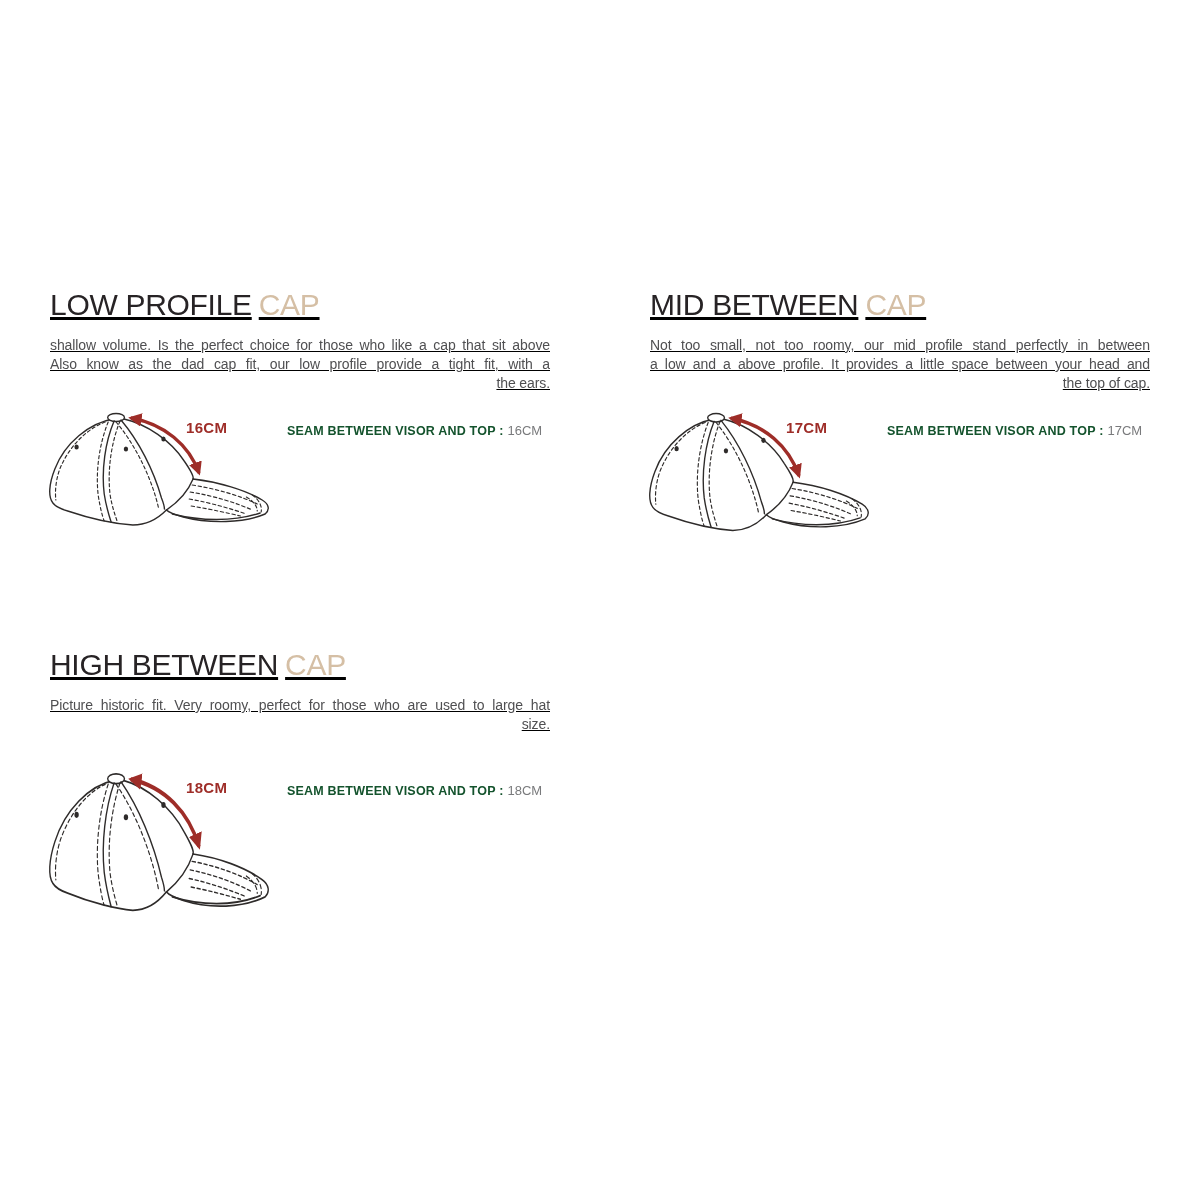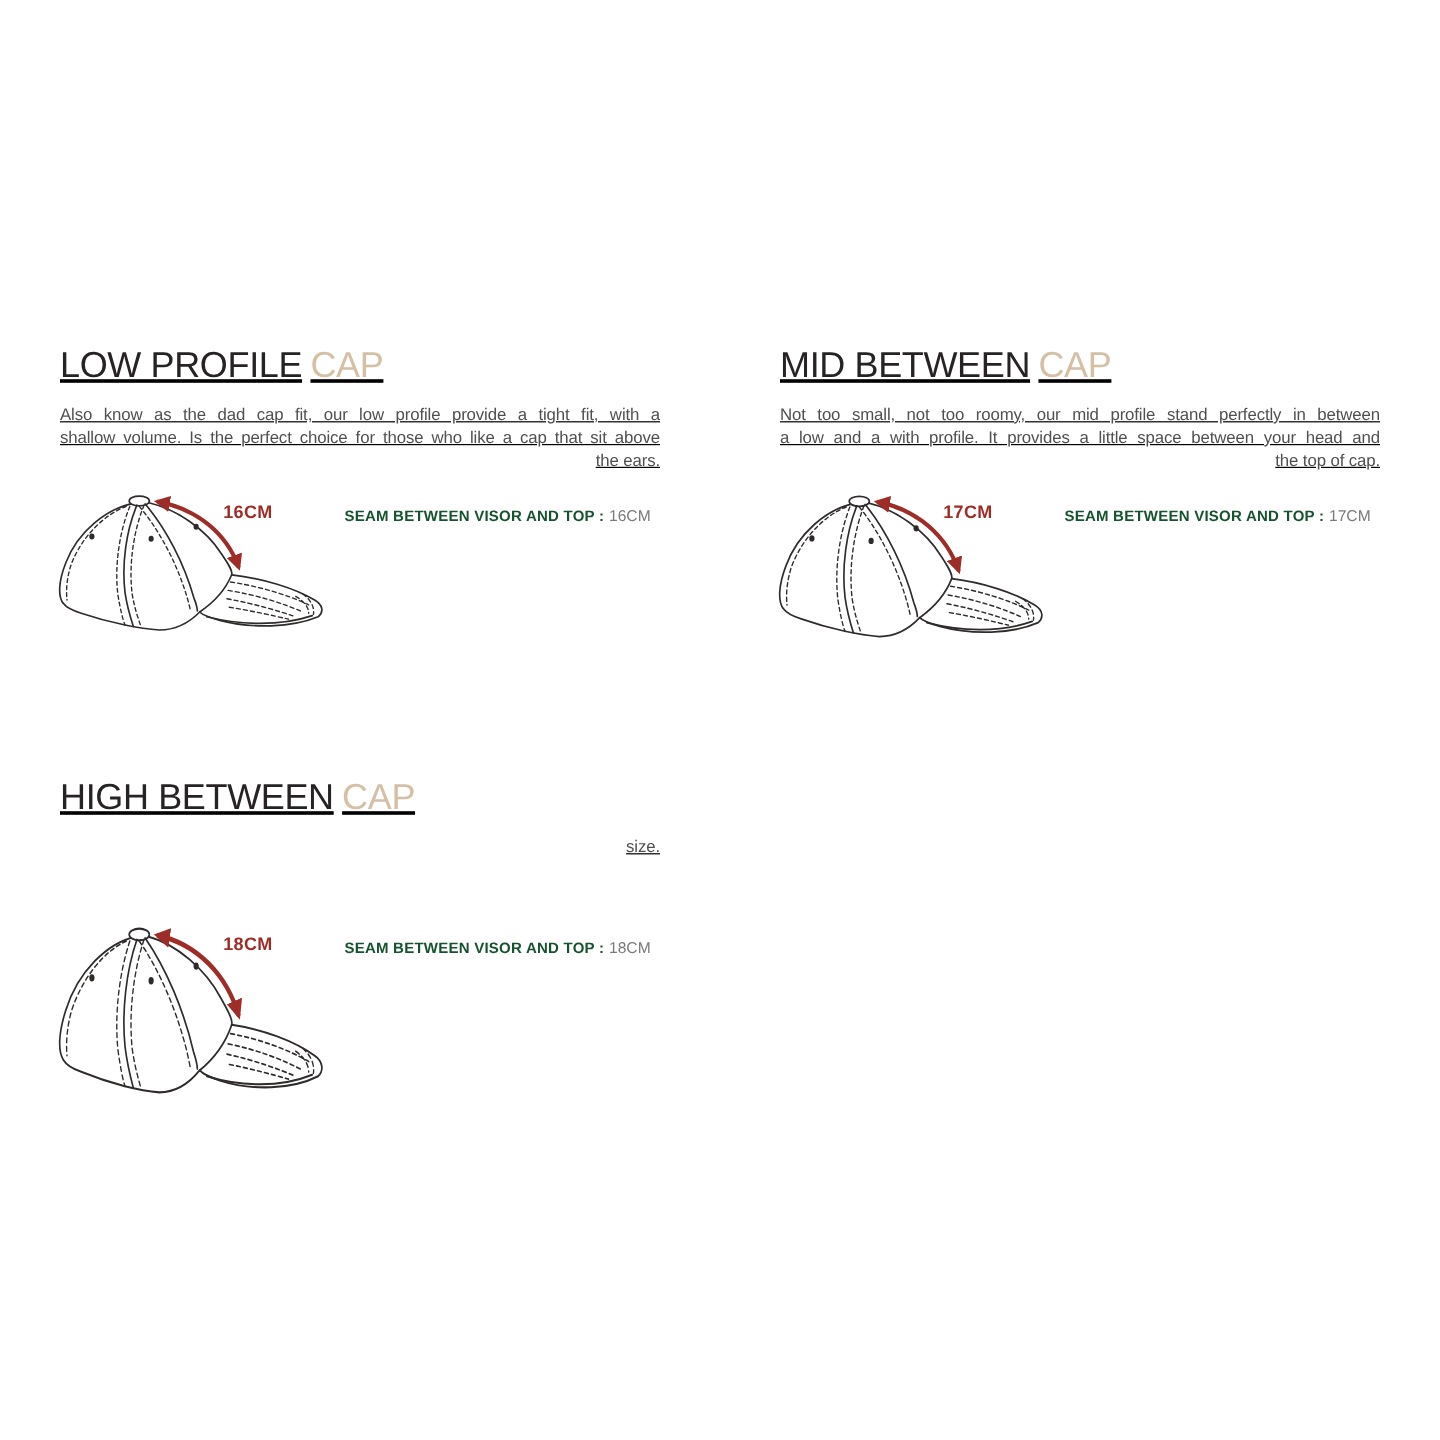--- a/index.html
+++ b/index.html
@@ -146,60 +146,61 @@
       <path d="M88,6 C122,12 147,33 157,61" fill="none" stroke="#9e2d28" stroke-width="3.4" marker-start="url(#ah)" marker-end="url(#ah)"></path>
     </g>
   </defs>
 </svg>
 
 <div id="canvas">
 
   <section class="sec" id="sec-low">
     <h1 class="title"><span>LOW PROFILE</span><span class="accent">CAP</span></h1>
     <div class="desc">
+      <div class="dline">shallow volume. Is the perfect choice for those who like a cap that sit above</div>
       <div class="dline">Also know as the dad cap fit, our low profile provide a tight fit, with a</div>
-      <div class="dline">shallow volume. Is the perfect choice for those who like a cap that sit above</div>
       <div class="dlast">the ears.</div>
     </div>
     <div class="figure">
       <div class="cap-wrap">
         <svg class="cap-svg cap-low" viewBox="0 0 235 125" preserveAspectRatio="none">
             <use href="#cap-art"></use>
           </svg>
         <span class="measure">16CM</span>
       </div>
       <div class="seam">
         <span class="seam-label">SEAM BETWEEN VISOR AND TOP :</span><span class="seam-value">16CM</span>
       </div>
     </div>
   </section>
 
   <section class="sec" id="sec-mid">
     <h1 class="title"><span>MID BETWEEN</span><span class="accent">CAP</span></h1>
     <div class="desc">
       <div class="dline">Not too small, not too roomy, our mid profile stand perfectly in between</div>
-      <div class="dline">a low and a with profile. It provides a little space between your head and</div>
+      <div class="dline">a low and a above profile. It provides a little space between your head and</div>
       <div class="dlast">the top of cap.</div>
     </div>
     <div class="figure">
       <div class="cap-wrap">
         <svg class="cap-svg cap-mid" viewBox="0 0 235 125" preserveAspectRatio="none">
             <use href="#cap-art"></use>
           </svg>
         <span class="measure">17CM</span>
       </div>
       <div class="seam">
         <span class="seam-label">SEAM BETWEEN VISOR AND TOP :</span><span class="seam-value">17CM</span>
       </div>
     </div>
   </section>
 
   <section class="sec" id="sec-high">
     <h1 class="title"><span>HIGH BETWEEN</span><span class="accent">CAP</span></h1>
     <div class="desc">
+      <div class="dline">Picture historic fit. Very roomy, perfect for those who are used to large hat</div>
       <div class="dlast">size.</div>
     </div>
     <div class="figure">
       <div class="cap-wrap">
         <svg class="cap-svg cap-high" viewBox="0 0 235 125" preserveAspectRatio="none">
             <use href="#cap-art"></use>
           </svg>
         <span class="measure">18CM</span>
       </div>
       <div class="seam">

